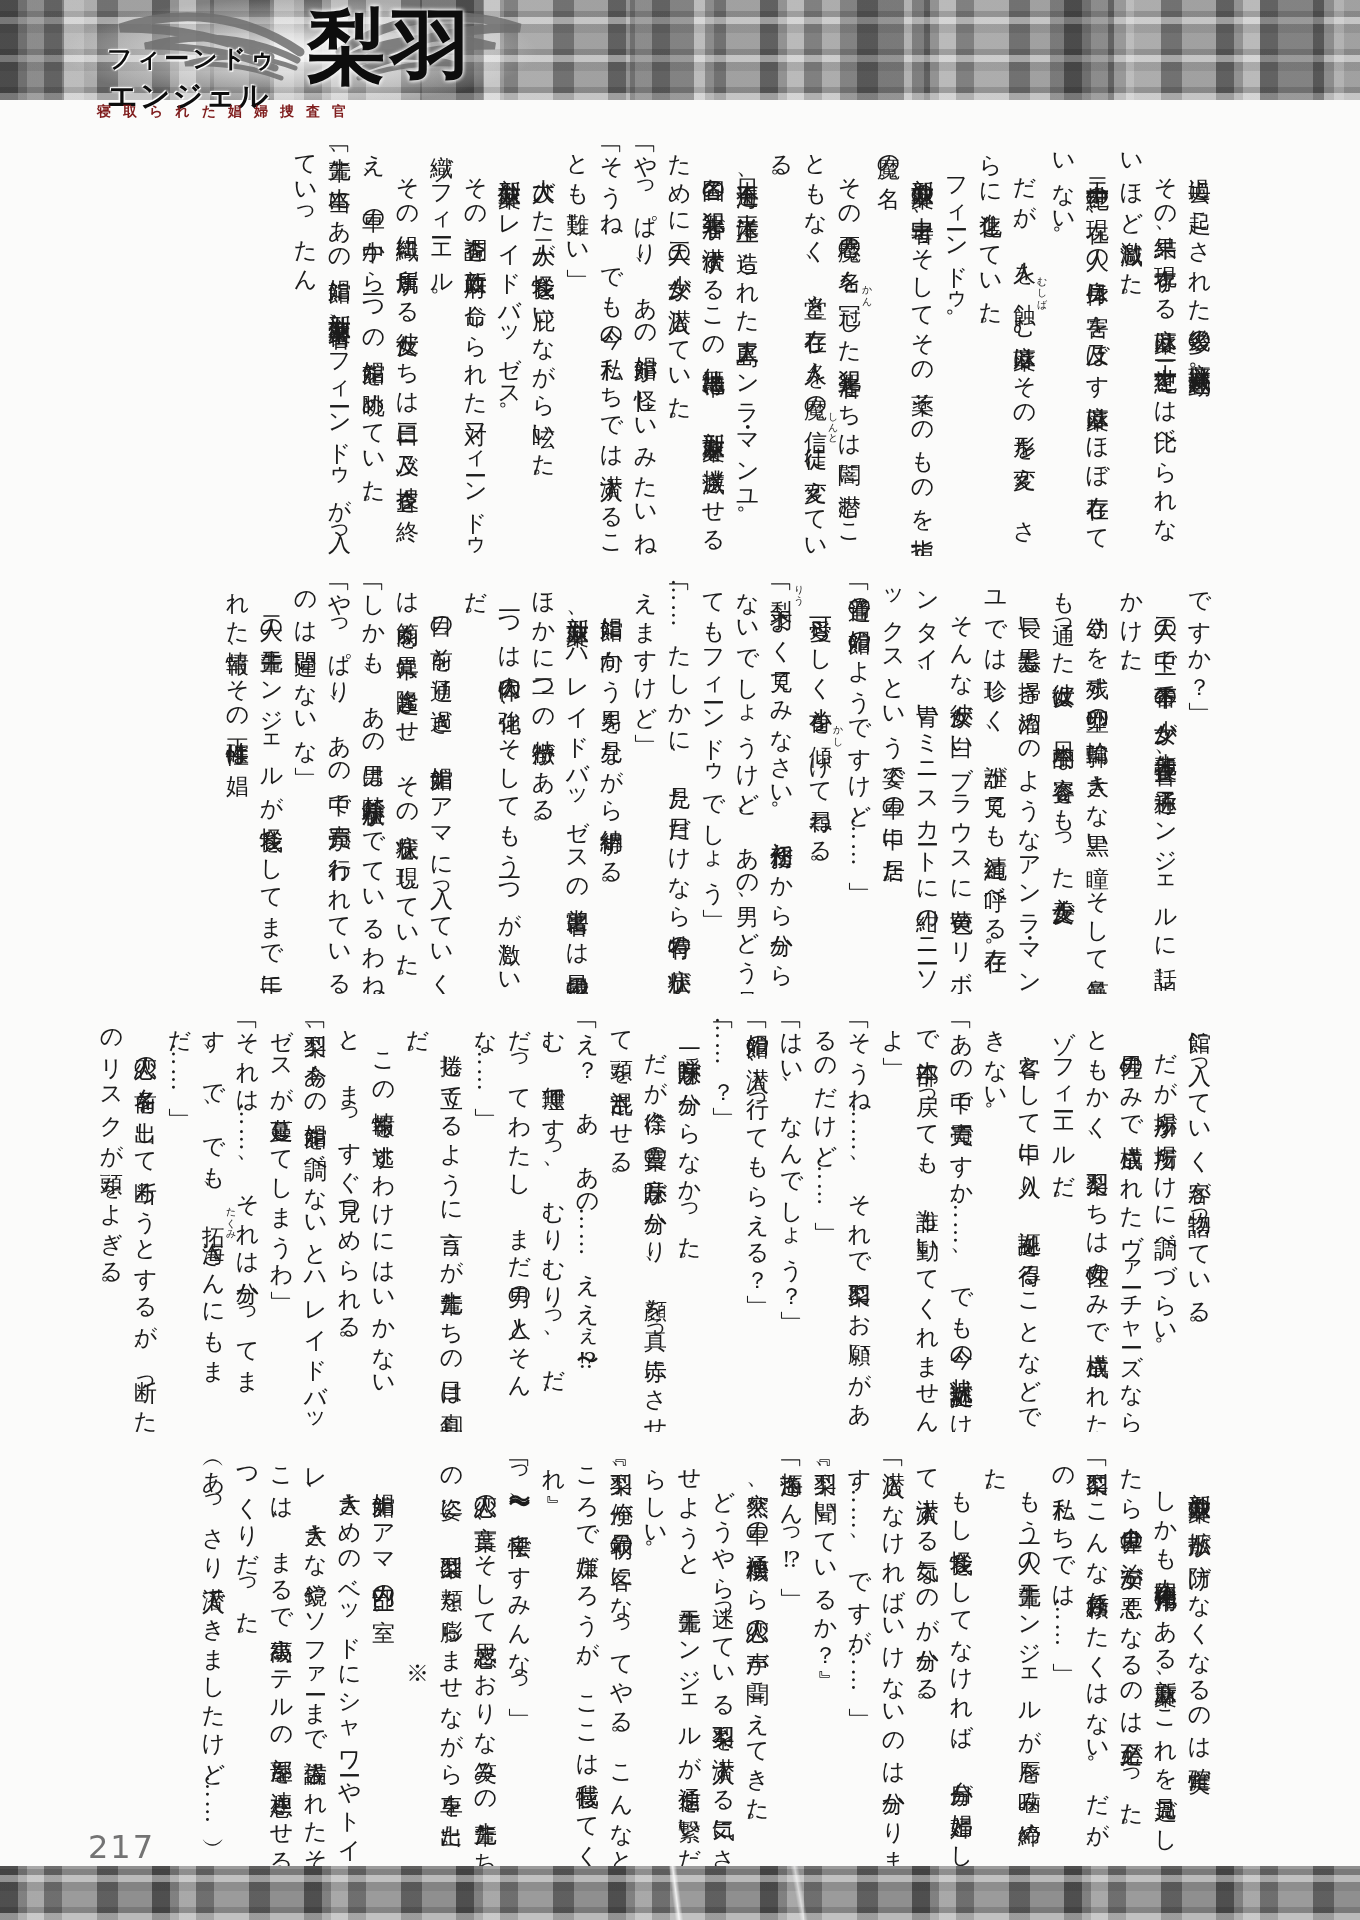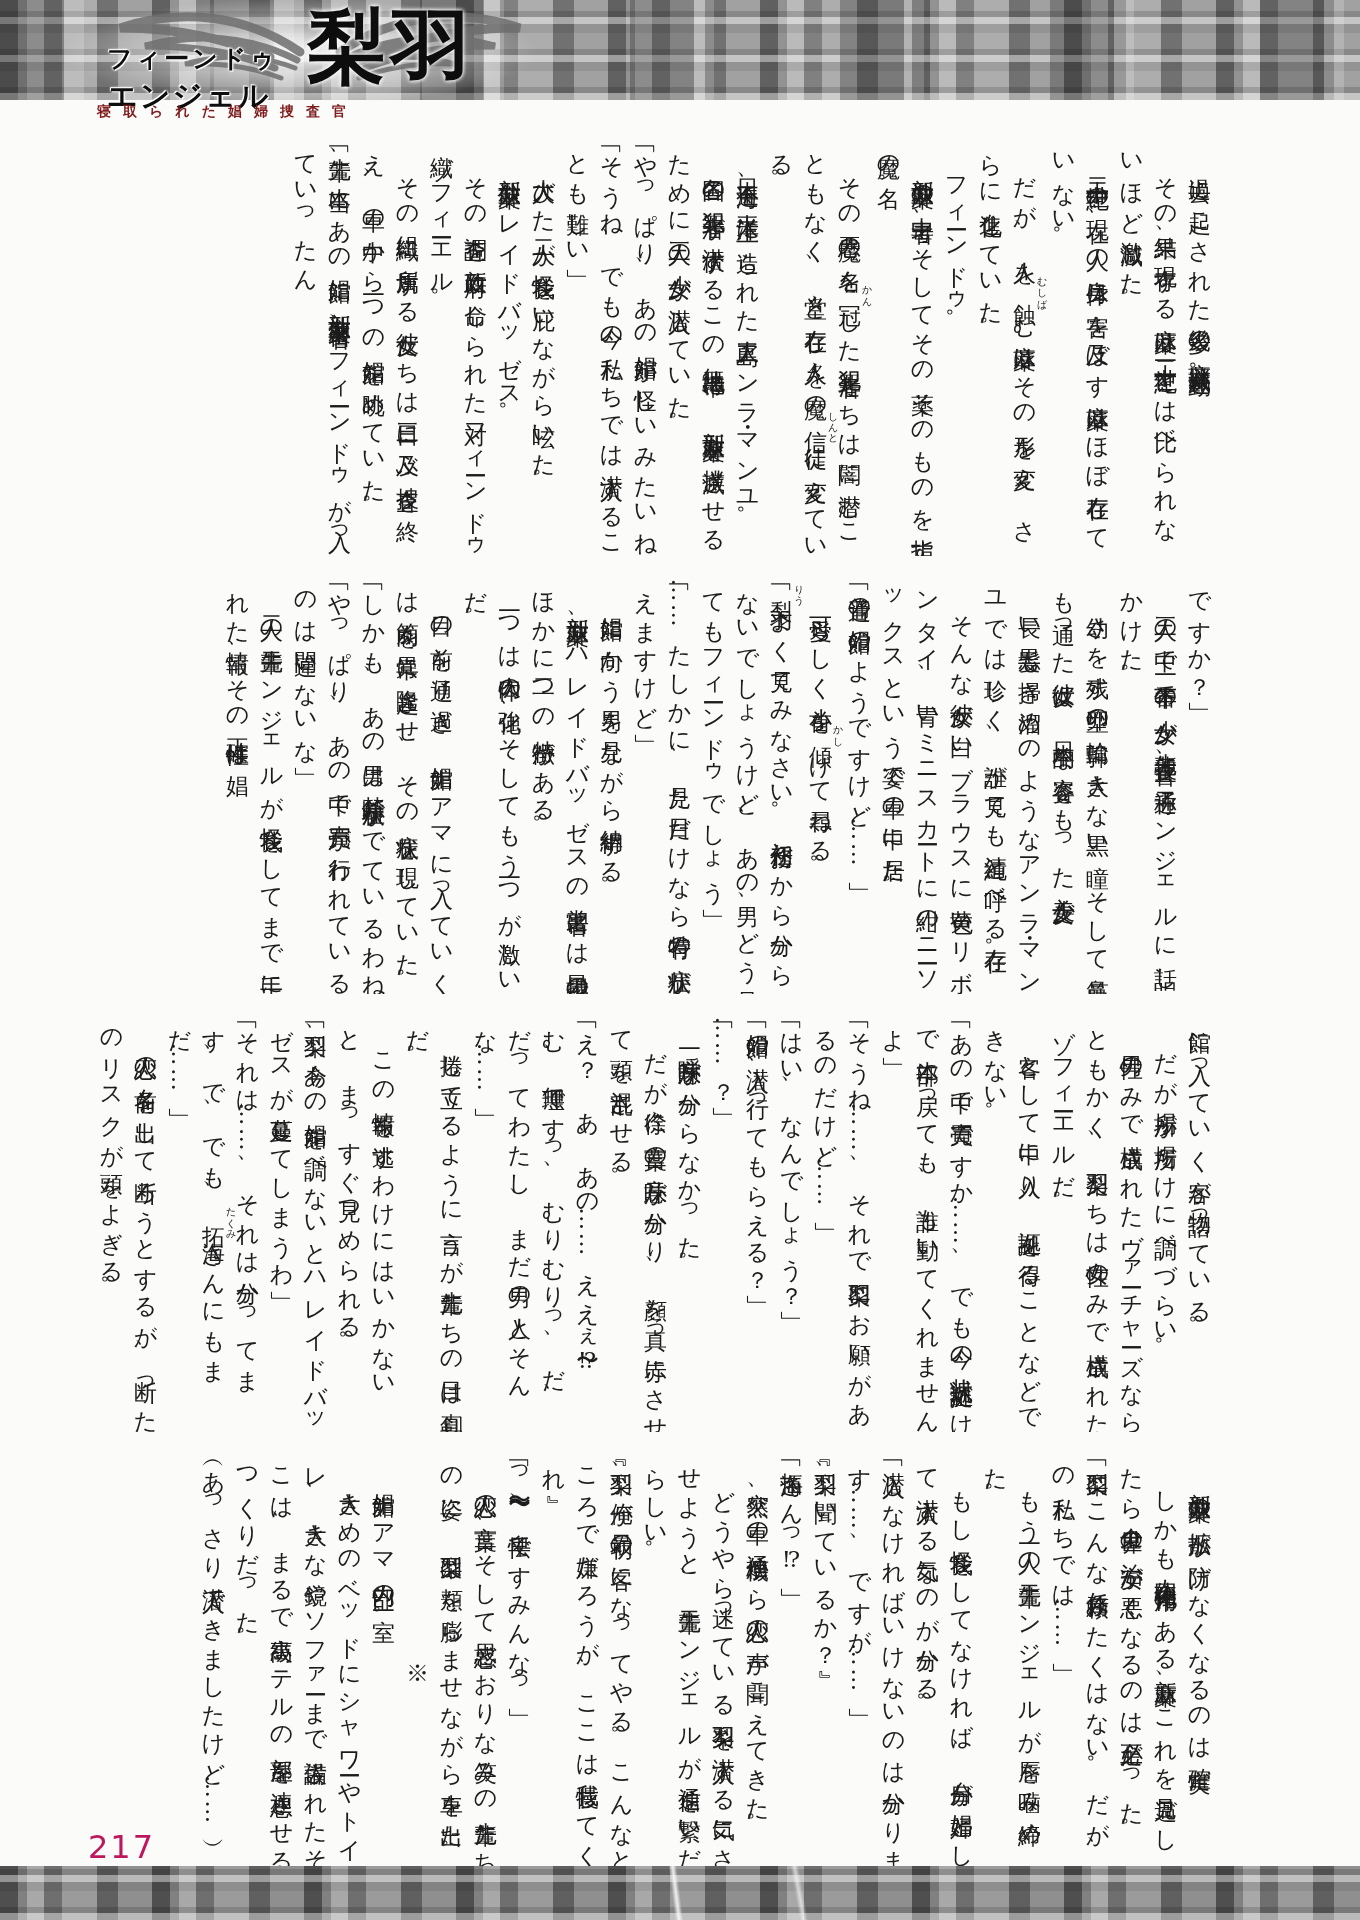--- a/index.html
+++ b/index.html
@@ -49,21 +49,21 @@
   }
   .band p{margin:0;padding:0;}
   .band p.indent{text-indent:1em;}
   .band p.center{text-align:center;}
   .band rt{font-size:10px;letter-spacing:0;}
   #band0{top:138px;}
   #band1{top:576px;}
   #band2{top:1014px;}
   #band3{top:1452px;}
   
-  .page-number{position:absolute;left:88px;top:1828px;font-size:32px;color:#be185d;
+  .page-number{position:absolute;left:88px;top:1828px;font-size:32px;color:#737373;
     font-family:"DejaVu Sans","Liberation Sans",sans-serif;letter-spacing:2px;}
 </style>
 </head>
 <body>
 
 <div class="collage header">
   <div class="mosaic-a"></div>
   <div class="mosaic-b"></div>
   <div class="mosaic-c"></div>
   <div class="light-patch"></div>

